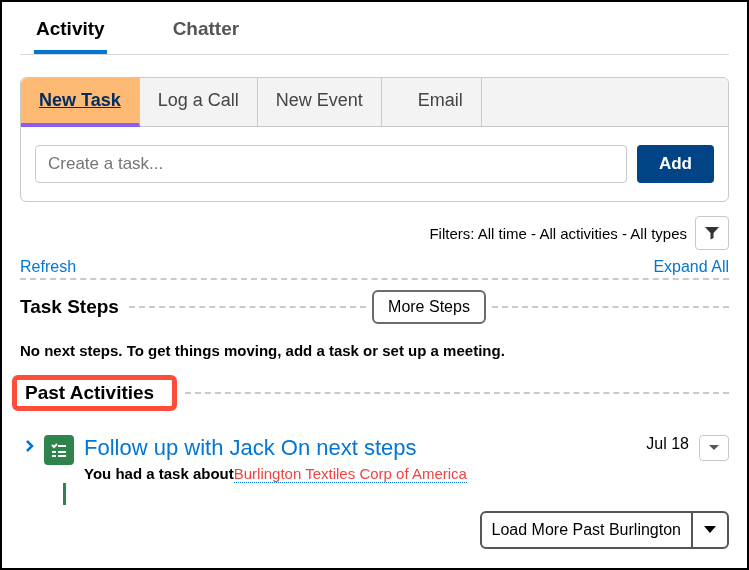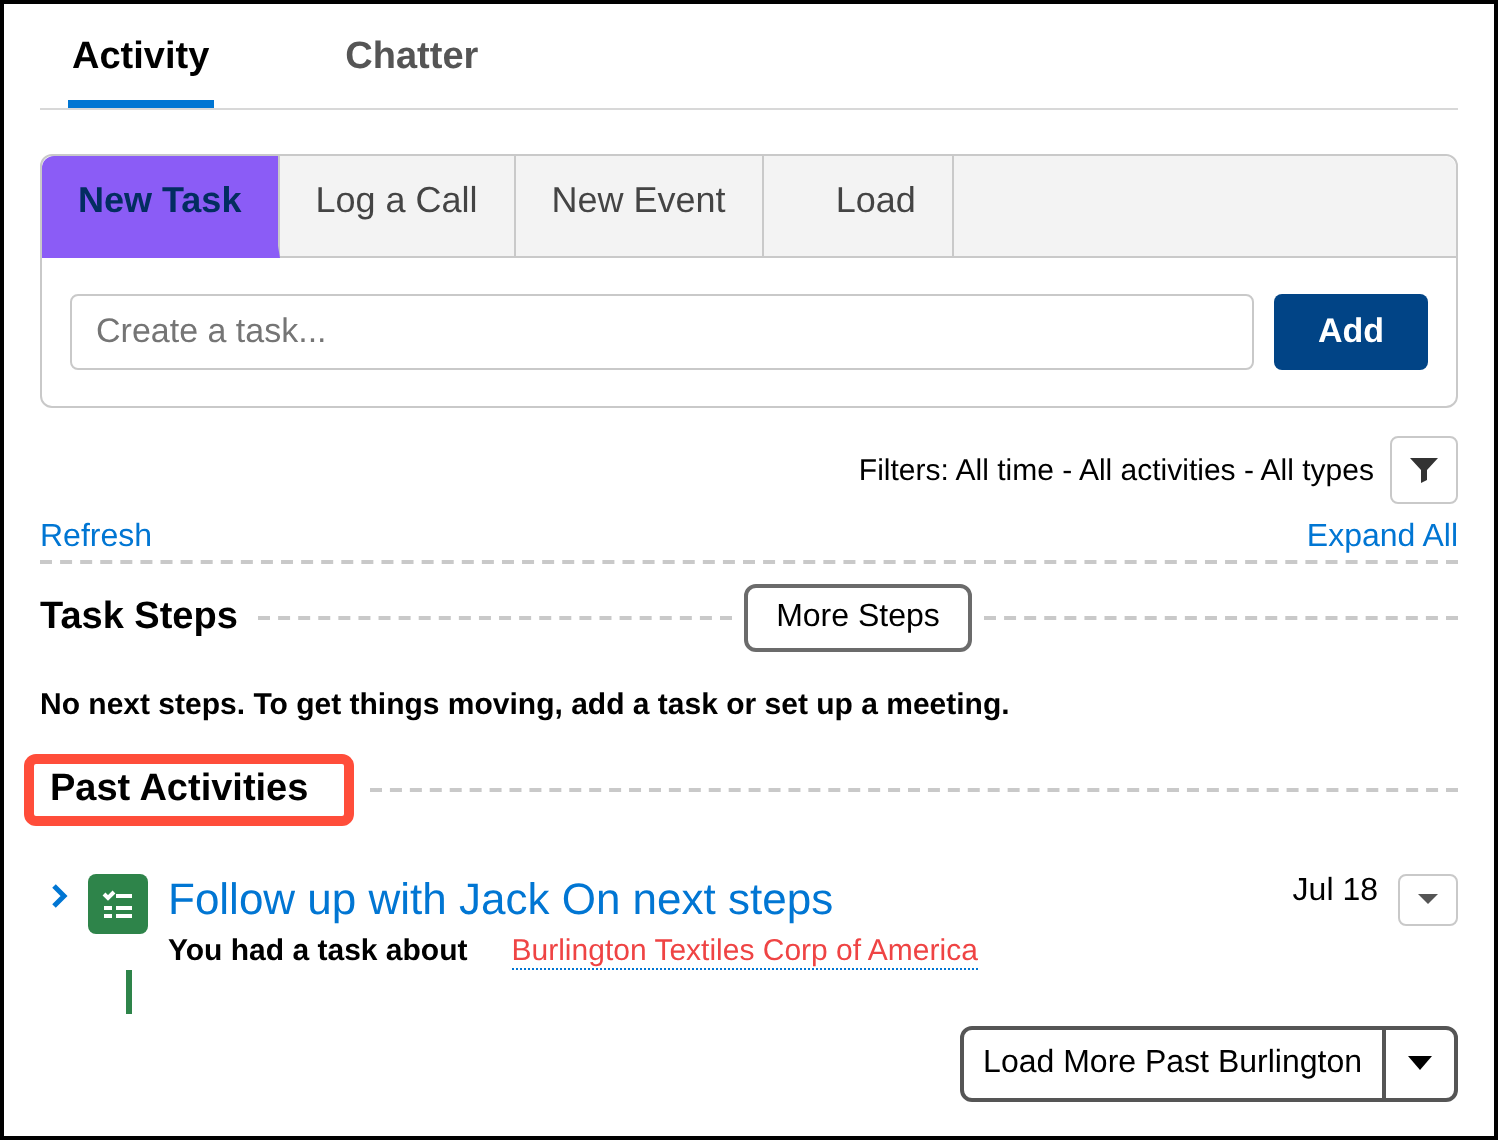--- a/index.html
+++ b/index.html
@@ -41,26 +41,27 @@
   border-radius: 6px 6px 0 0;
 }
 .sub-tab {
   font-size: 18px;
   padding: 12px 18px;
   cursor: pointer;
   color: #444;
   border-right: 1px solid #c9c9c9;
 }
 .sub-tab.active {
-  background: #8b5cf6;
+  background: #fdba74;
   color: #032d60;
   font-weight: 700;
   border-radius: 6px 0 0 0;
-  border-bottom: 6px solid #8b5cf6;
+  border-bottom: 4px solid #8b5cf6;
   margin-bottom: -1px;
+  text-decoration: underline;
 }
 .task-row {
   display: flex;
   padding: 18px 14px;
   gap: 10px;
 }
 .task-input {
   flex: 1;
   font-size: 17px;
   padding: 8px 12px;
@@ -182,21 +183,21 @@
   border-radius: 4px;
   display: flex;
   align-items: center;
   justify-content: center;
   cursor: pointer;
 }
 .subline {
   font-size: 15px;
   margin-top: 4px;
   display: flex;
-  gap: 22px;
+  gap: 0;
   align-items: baseline;
 }
 .subline b { font-weight: 700; }
 .subline .rel {
   color: #ef4444;
   border-bottom: 1px dotted #0176d3;
   cursor: pointer;
 }
 .vertical-line {
   width: 3px;
@@ -234,21 +235,21 @@
 <div class="top-tabs">
   <div class="top-tab active">Activity</div>
   <div class="top-tab">Chatter</div>
 </div>
 
 <div class="panel">
   <div class="sub-tabs">
     <div class="sub-tab active">New Task</div>
     <div class="sub-tab">Log a Call</div>
     <div class="sub-tab">New Event</div>
-    <div class="sub-tab" style="margin-left:18px">Load</div>
+    <div class="sub-tab" style="margin-left:18px">Email</div>
   </div>
   <div class="task-row">
     <input class="task-input" placeholder="Create a task..." style="">
     <button class="add-btn">Add</button>
   </div>
 </div>
 
 <div class="filters-row">
   <span>Filters: All time - All activities - All types</span>
   <div class="filter-icon-btn">

